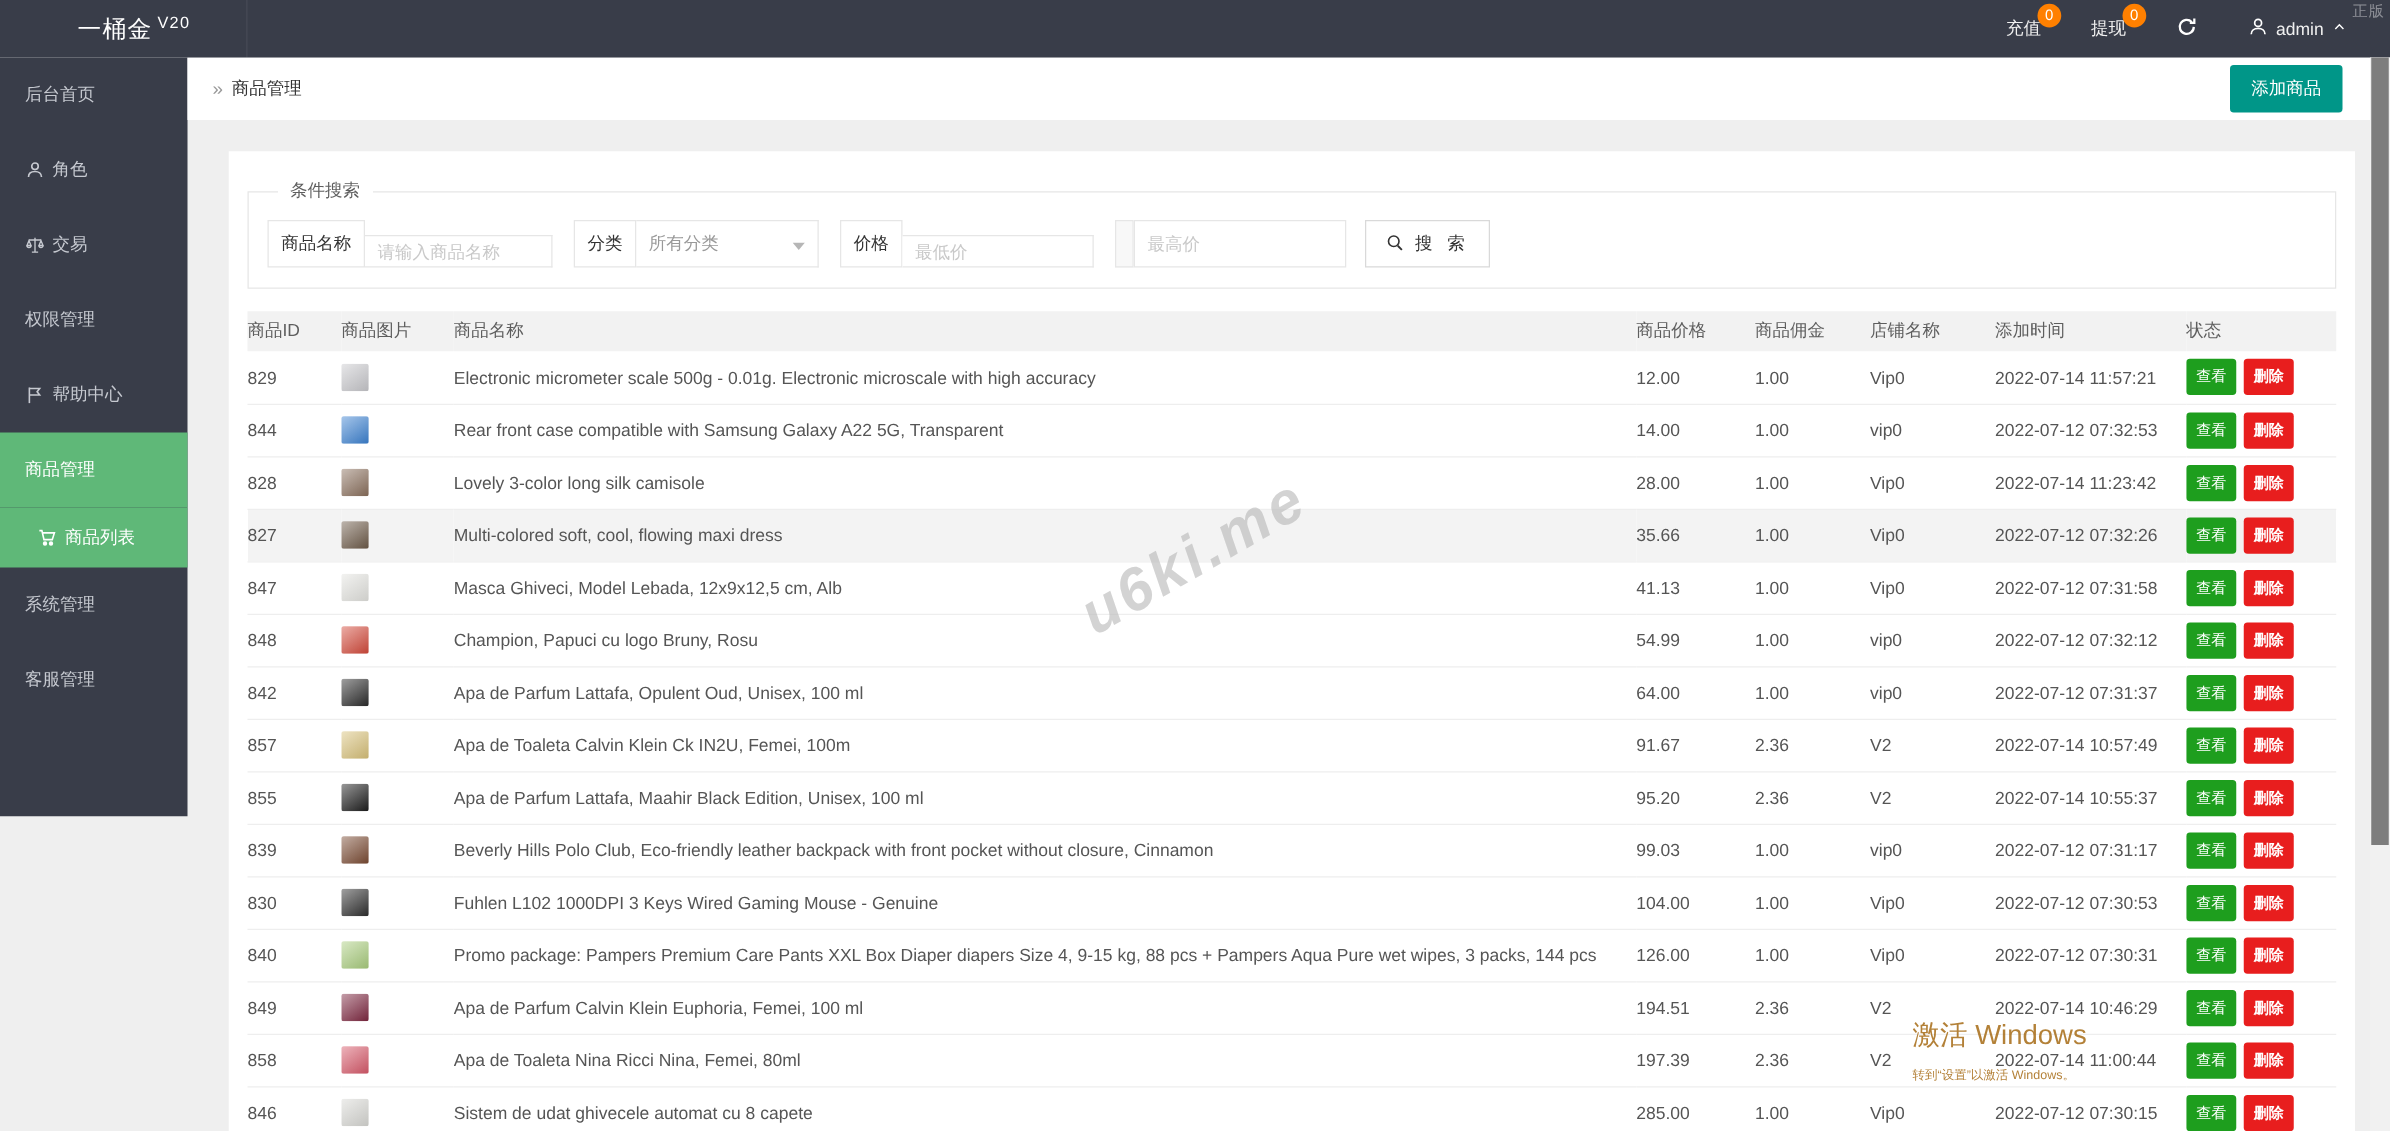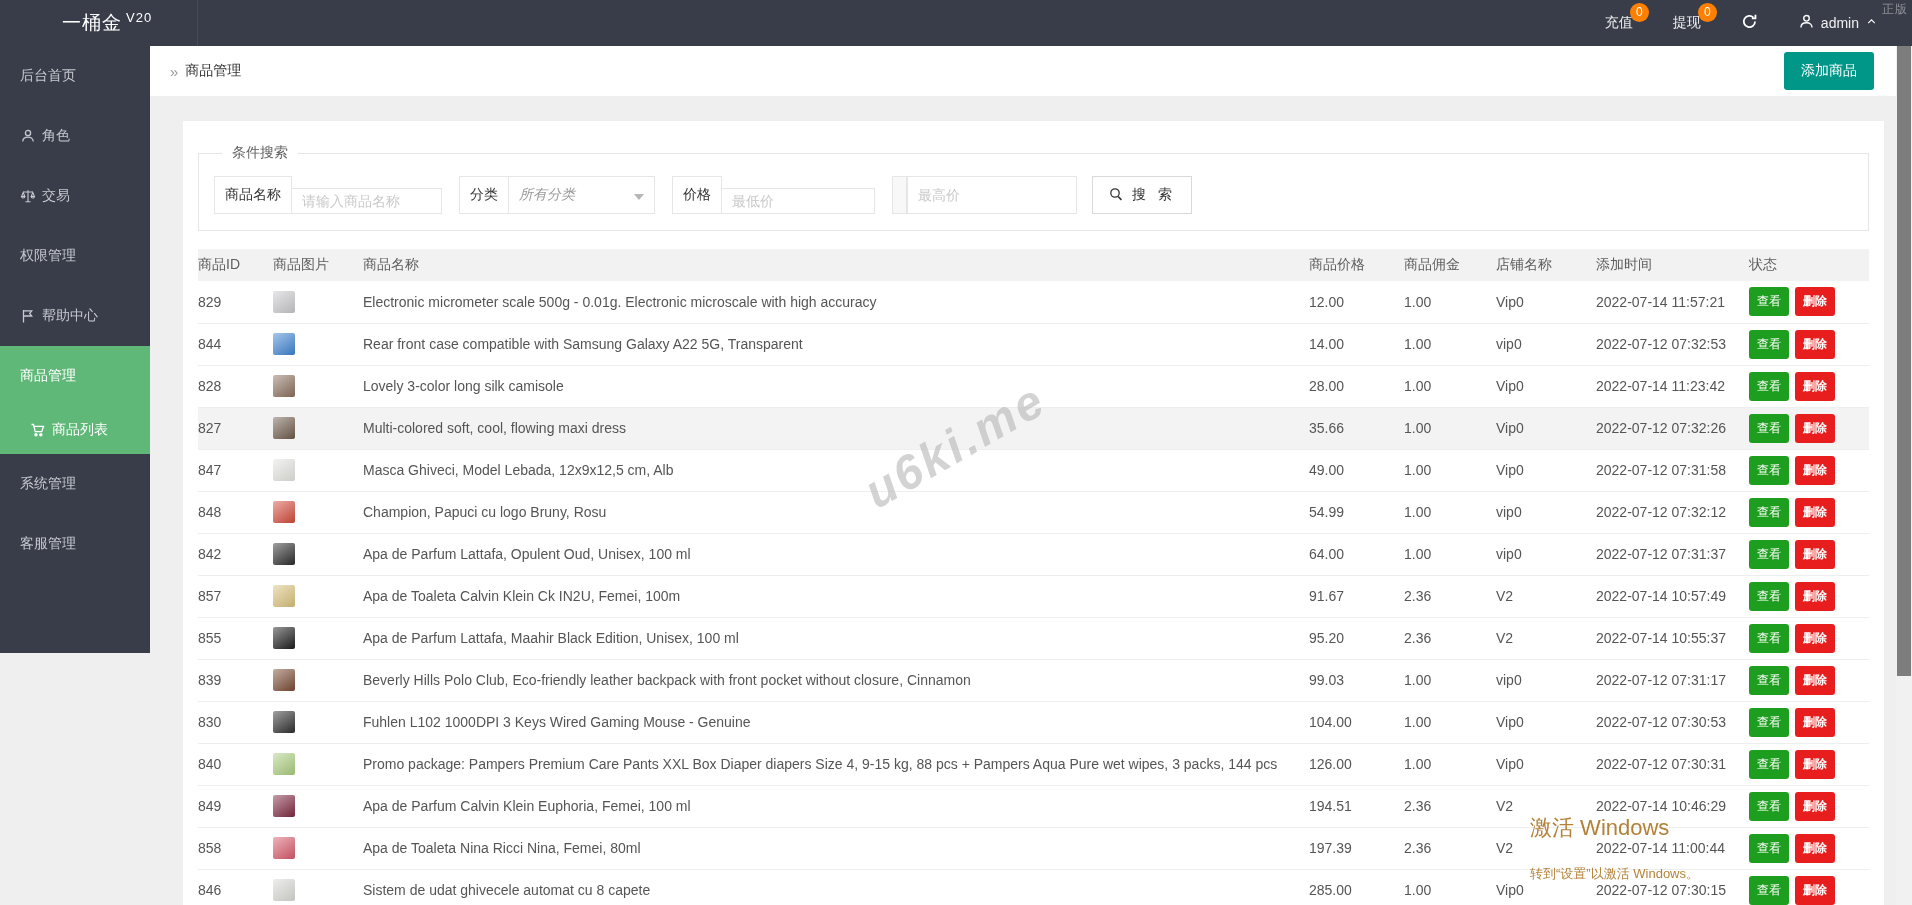--- a/index.html
+++ b/index.html
@@ -54,21 +54,21 @@
   fieldset.search legend { font-size:14px; color:#5f5f5f; padding:0 10px; margin-left:8px; }
   .filters { display:flex; align-items:center; gap:17px; }
   .igroup { display:flex; align-items:stretch; height:38px; }
   .ig-label { border:1px solid #e6e6e6; background:#fff; color:#333; font-size:14px;
     display:flex; align-items:center; padding:0 10px; white-space:nowrap; }
   .ig-input { border:1px solid #e6e6e6; border-left:none; width:150px; padding:0 10px;
     font-size:14px; color:#666; outline:none;margin-top:12px; }
   .ig-input::placeholder { color:#c9c9c9; }
   .ig-select { border:1px solid #e6e6e6; border-left:none; width:146px; padding:0 10px;
     font-size:14px; color:#999; display:flex; align-items:center; cursor:pointer; }
-  .ig-select .val { flex:1;font-style:italic; }
+  .ig-select .val { flex:1; }
   .mini-addon { width:15px; border:1px solid #e6e6e6; background:#f8f8f8; }
   .max-input { border:1px solid #e6e6e6; width:170px; padding:12px 10px; font-size:14px;
     color:#666; outline:none; }
   .max-input::placeholder { color:#c9c9c9; }
   .search-btn { display:flex; align-items:center; gap:8px; height:38px; padding:12px 15px;
     background:#fff; border:1px solid #d9d9d9; font-size:14px; color:#333;
     letter-spacing:4px; cursor:pointer; margin-left:-2px; }
   .search-btn svg { width:16px; height:16px; }
 
   
@@ -87,21 +87,21 @@
   .btn-del  { background:#e81e1e; color:#fff; border:none; font-size:12px;
     padding:6px 8px; border-radius:3px; cursor:pointer;font-weight:bold; }
 
   
   .wm { position:absolute; left:855px; top:418px; z-index:5; pointer-events:none;
     font-size:48px; font-weight:bold; font-style:italic; color:#b9b9b9; opacity:0.62;
     transform:rotate(-30deg); letter-spacing:3px; }
   .win-activate { position:absolute; left:1530px; top:813px; z-index:6;
     pointer-events:none; color:#a16207; opacity:0.8; }
   .win-activate .l1 { font-size:22px; }
-  .win-activate .l2 { font-size:13px; margin-top:22px; }
+  .win-activate .l2 { font-size:10px; margin-top:10px; }
 
   .scrollbar { position:absolute; right:0; top:46px; bottom:0; width:16px;
     background:#f1f1f1; z-index:30; }
   .scroll-thumb { position:absolute; top:0; left:1px; width:14px; height:630px;
     background:#7d7d7d; }
 </style>
 </head>
 <body>
 
 <div class="topbar">
@@ -362,21 +362,21 @@
                 </div>
               </td>
             </tr>
 
             <tr>
               <td>847</td>
               <td>
                 <div class="thumb" style="background-color: rgb(228, 228, 224);"></div>
               </td>
               <td class="name-cell">Masca Ghiveci, Model Lebada, 12x9x12,5 cm, Alb</td>
-              <td>49.00</td>
+              <td>41.13</td>
               <td>1.00</td>
               <td>Vip0</td>
               <td>2022-07-12 07:31:58</td>
               <td>
                 <div class="btns">
                   <button class="btn-view">查看</button>
                   <button class="btn-del">删除</button>
                 </div>
               </td>
             </tr>

